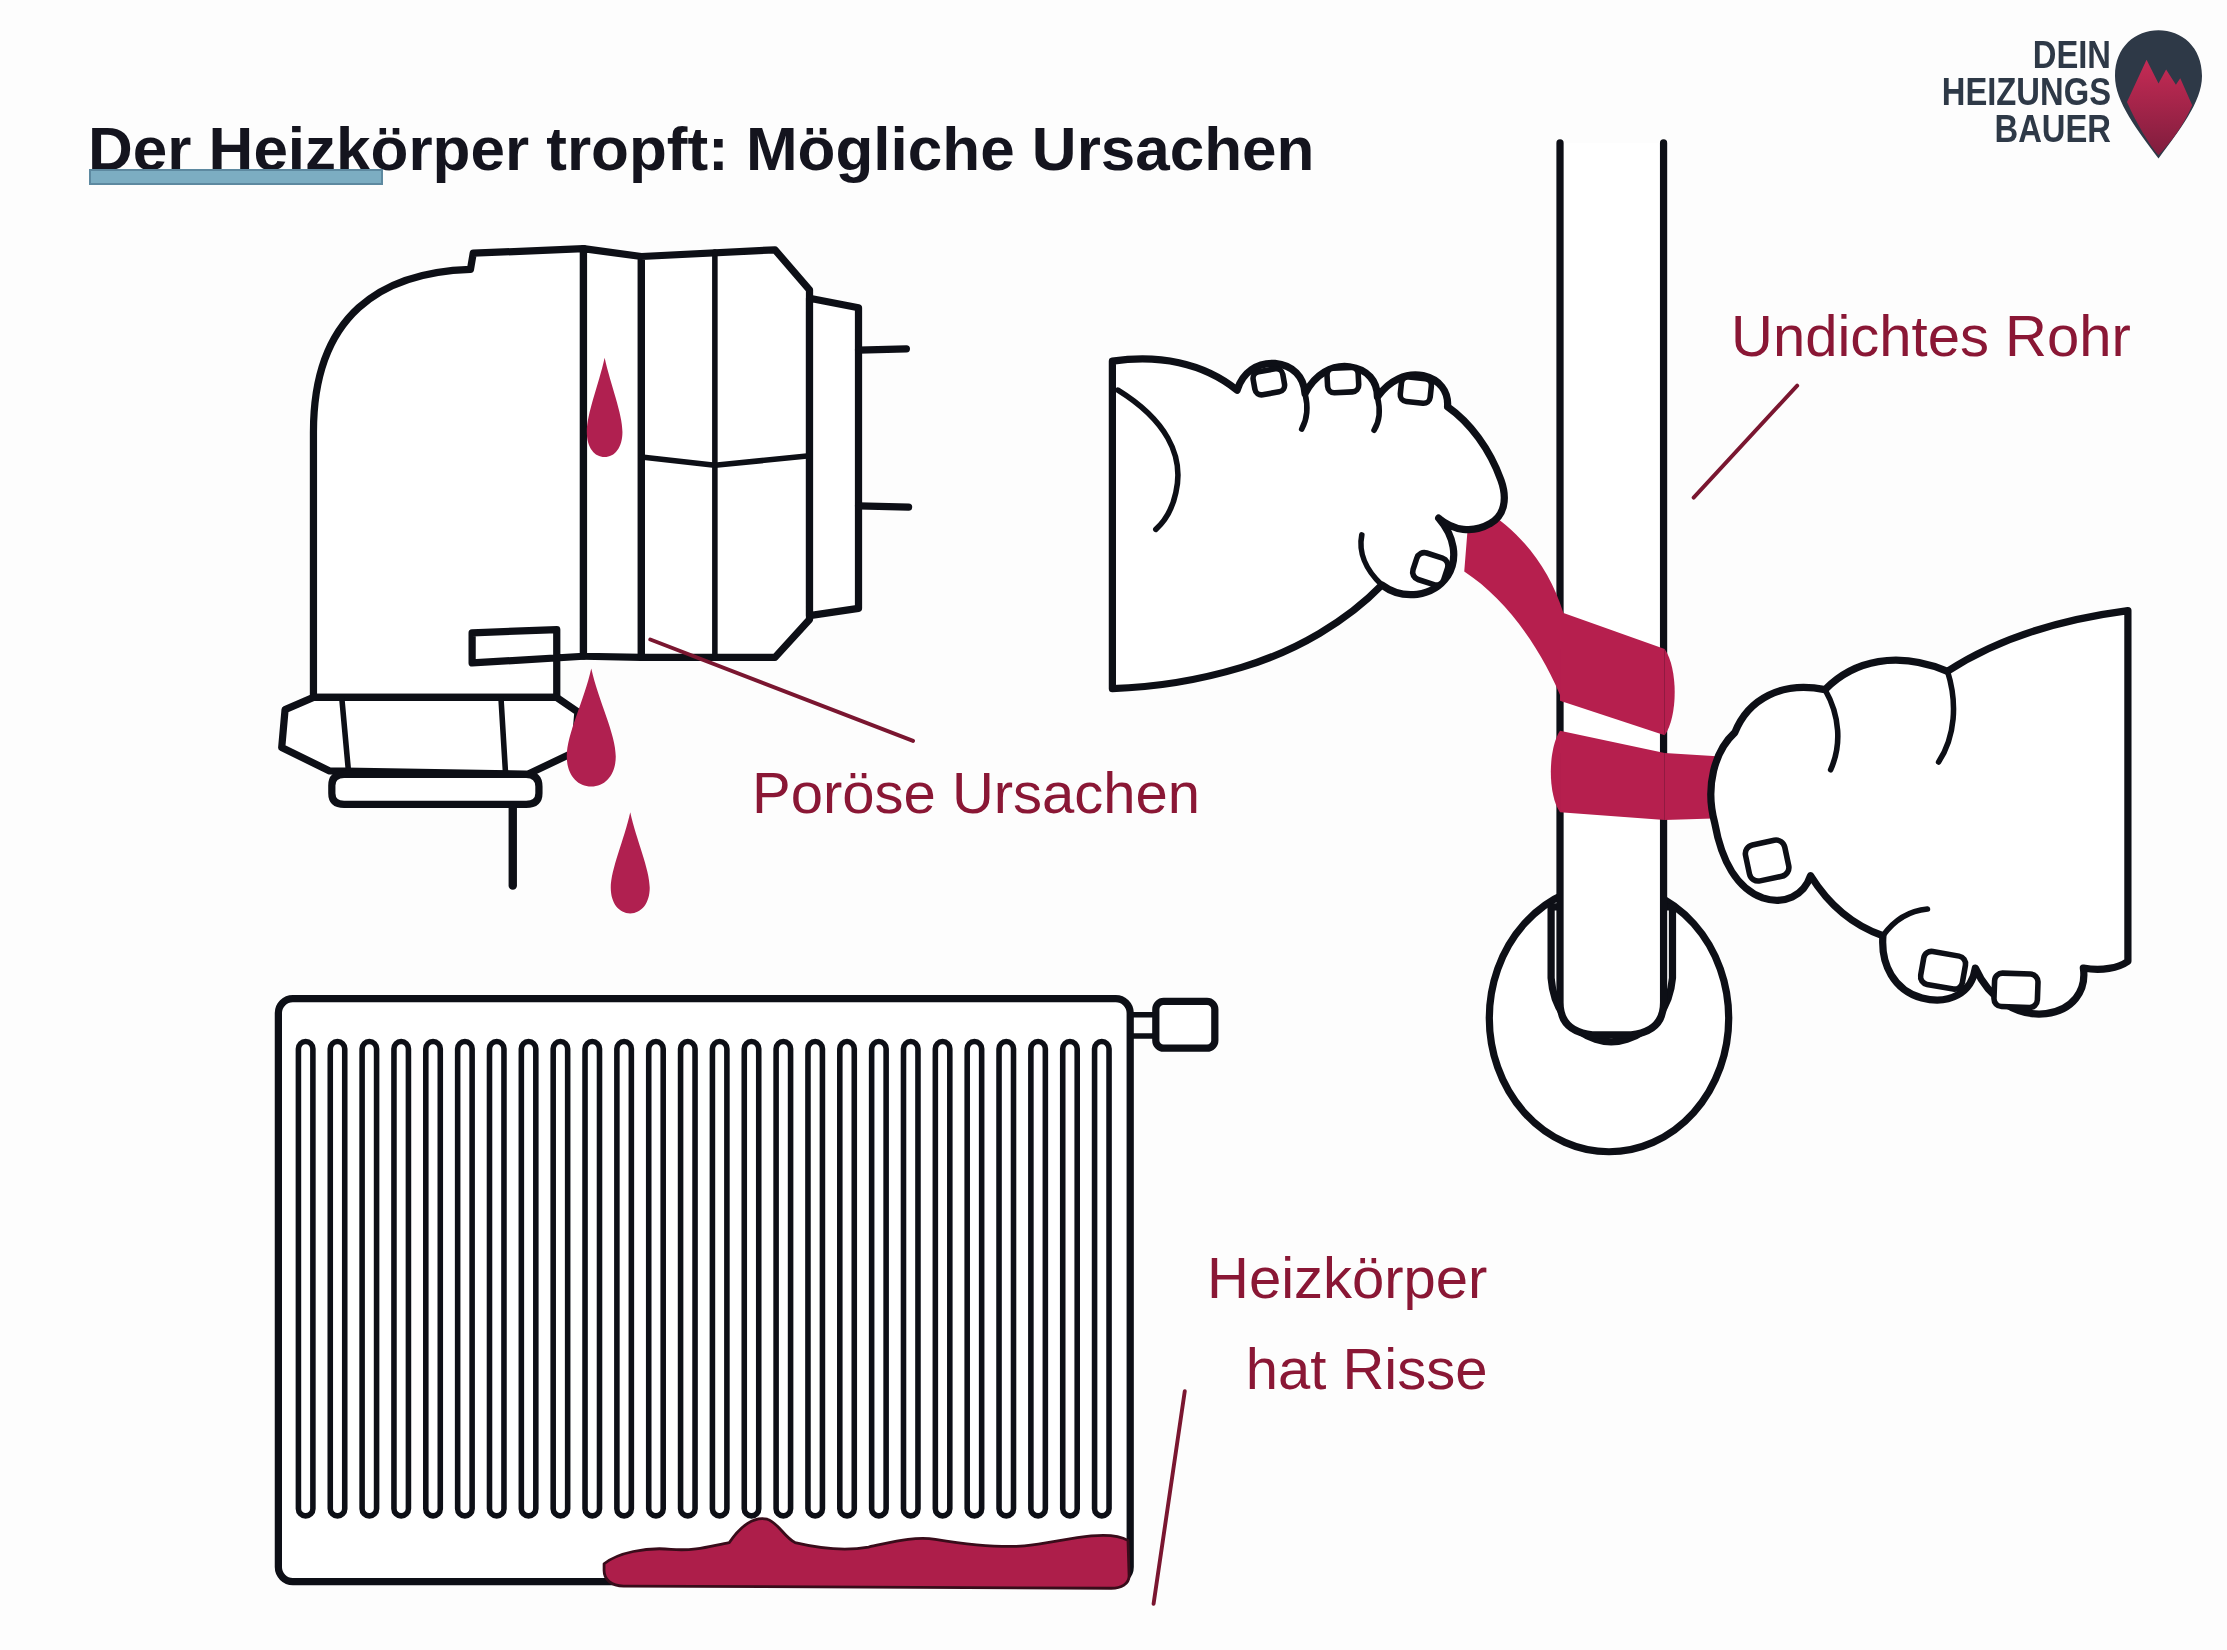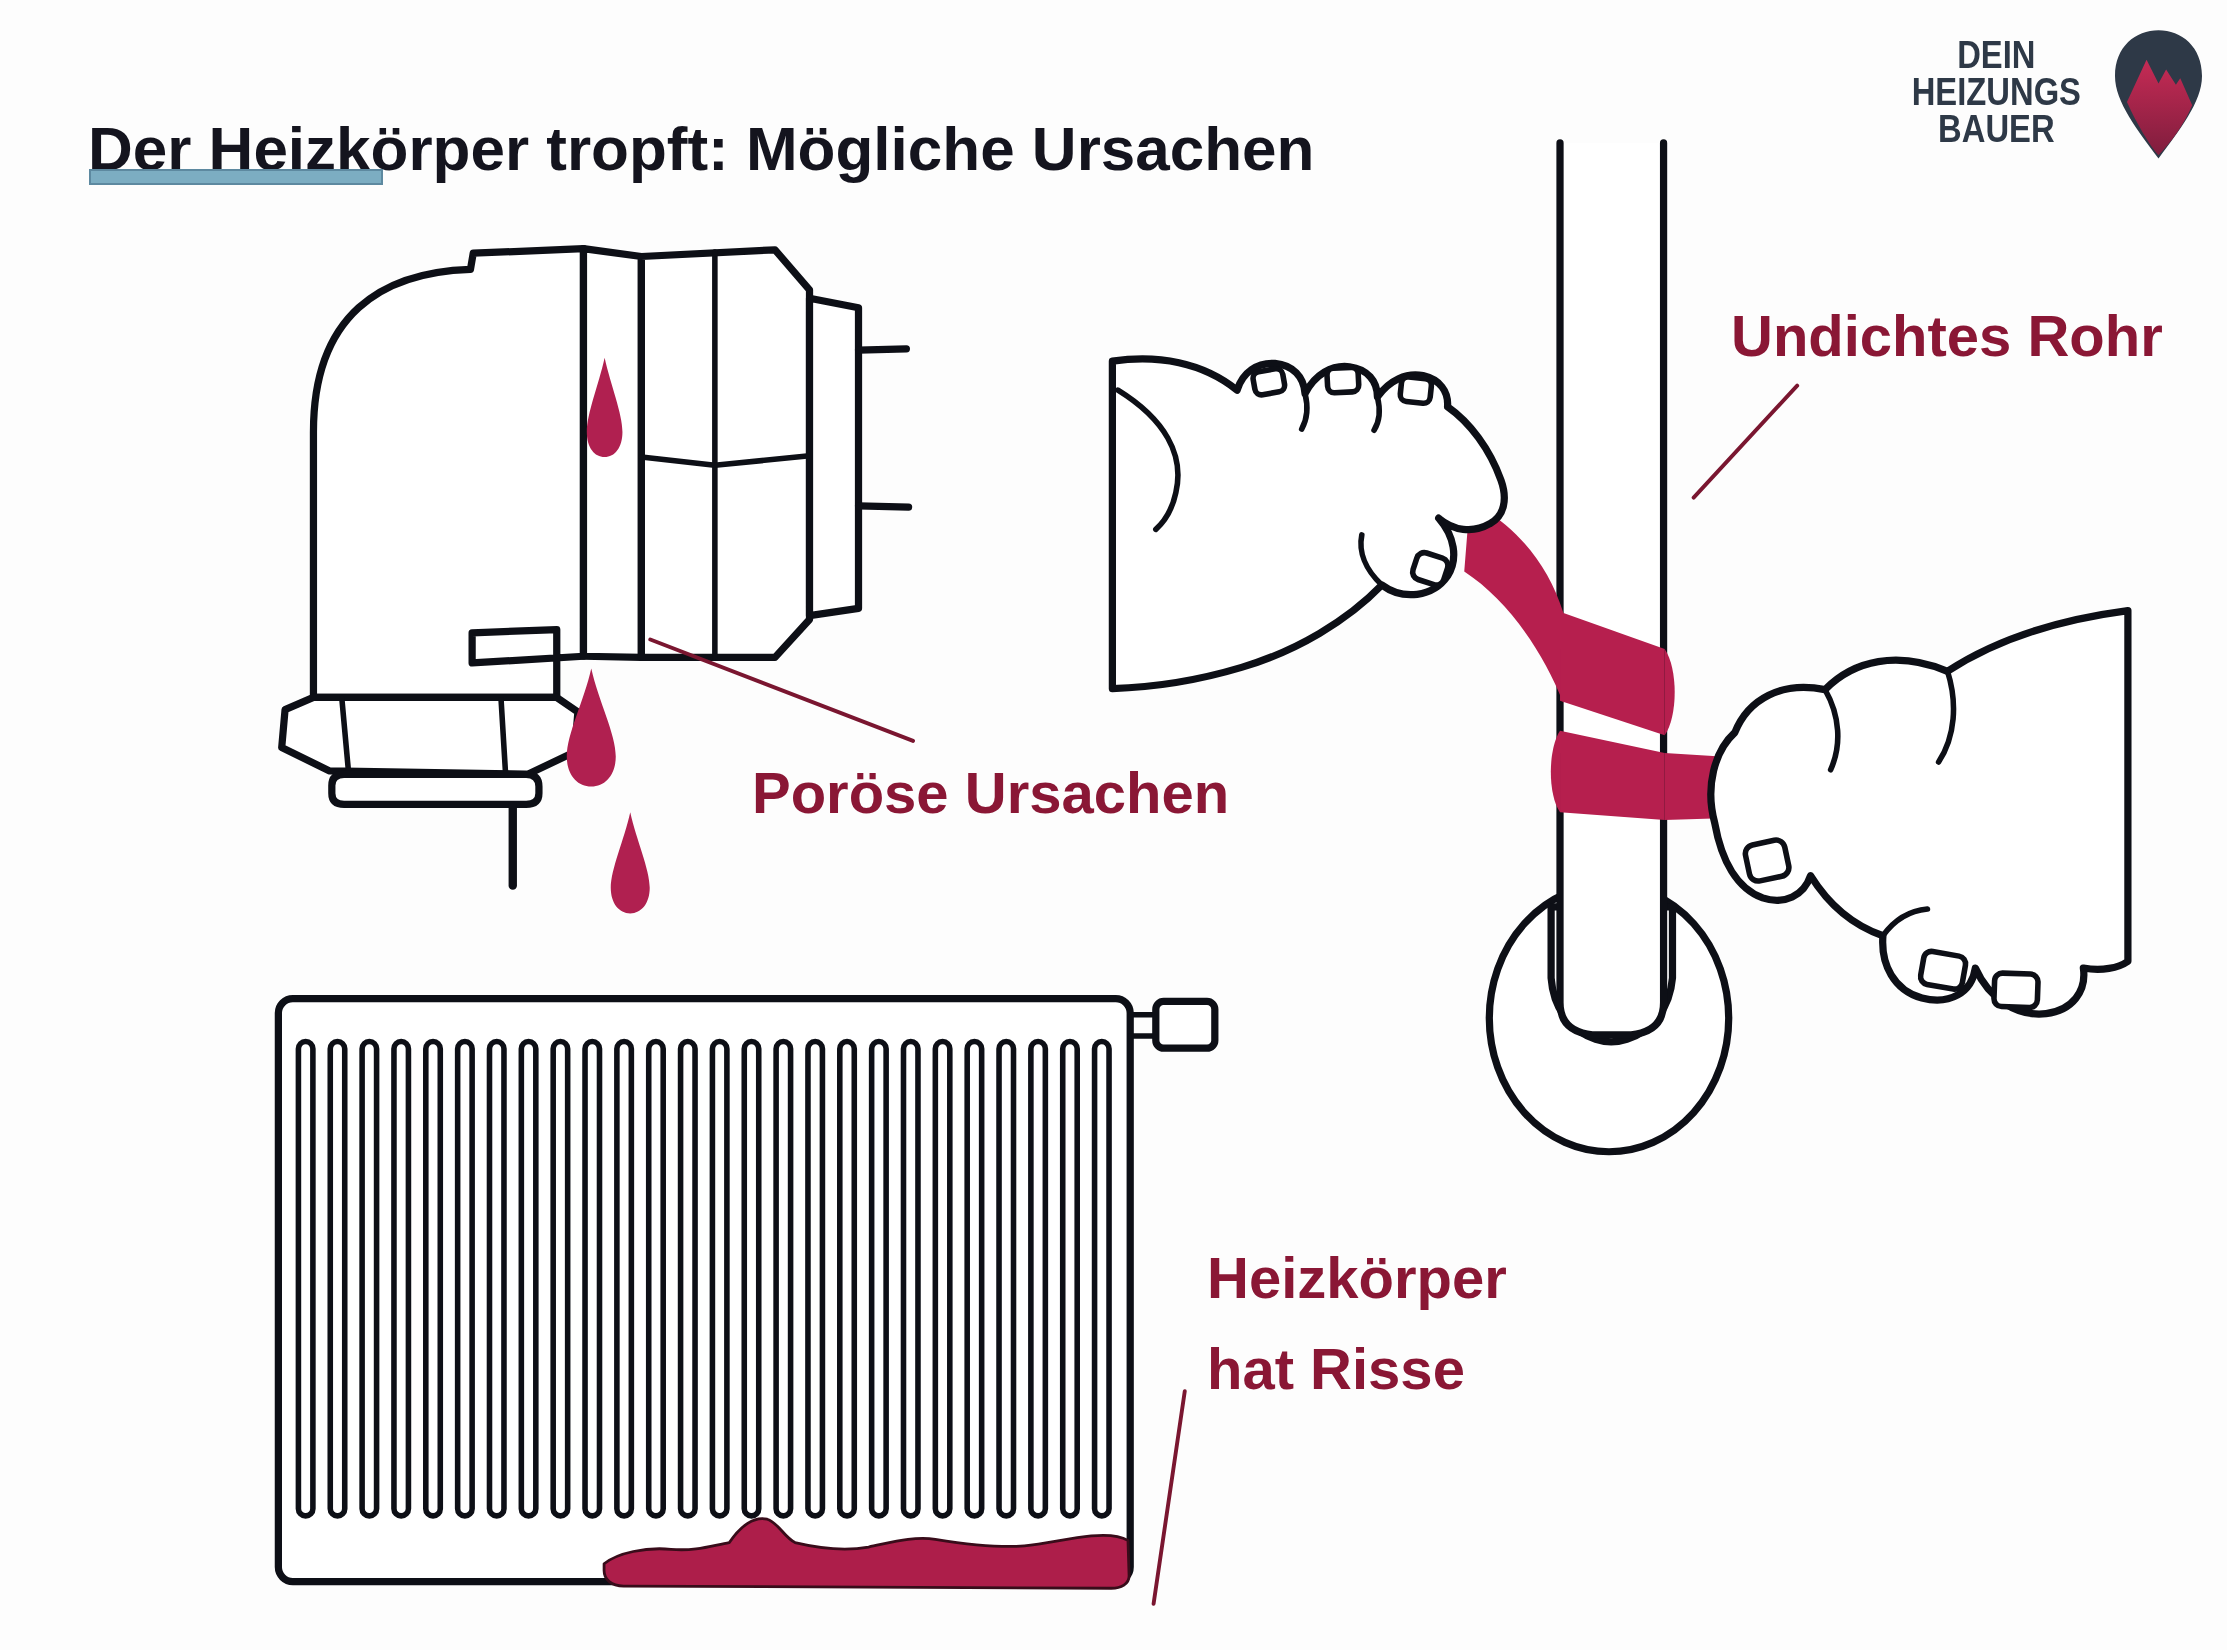--- a/index.html
+++ b/index.html
@@ -19,31 +19,31 @@
     white-space: nowrap;
   }
   .title-underline {
     position: absolute; left: 89px; top: 169px;
     width: 294px; height: 15.6px; box-sizing: border-box;
     background: var(--accent-blue, #7cadc2);
     border: 2.2px solid #5d89a0;
   }
   .logo-text {
     position: absolute; left: 1838px; top: 36px; width: 273px;
-    text-align: center; color: var(--logo-navy, #2e3947);
+    text-align: right; color: var(--logo-navy, #2e3947);
     font-weight: 700; font-size: 39px; line-height: 37px;
   }
   .logo-text .lline { transform: scaleX(0.84); transform-origin: right center; }
   .logo-pin { position: absolute; left: 2115px; top: 30px; }
 
   .annot {
     position: absolute;
-    font-size: 58px; font-weight: 700;
+    font-size: 58px; font-weight: 400;
     color: var(--label-red, #8a1735);
-    white-space: nowrap; line-height: 1.0;
+    white-space: nowrap; line-height: 1.0; text-align: right;
   }
   .annot-poroese   { left: 752px; top: 764px; }
   .annot-undicht   { left: 1731px; top: 307px; }
   .annot-risse     { left: 1179px; top: 1232px; line-height: 91px; margin-left: 28px; }
 
   
   svg.art { position: absolute; left: 0; top: 0; }
   .line   { stroke: var(--line-dark, #0d0f16); stroke-width: 13; fill: #ffffff;
             stroke-linejoin: round; stroke-linecap: round; }
   .line-n { stroke: var(--line-dark, #0d0f16); stroke-width: 13; fill: none;

